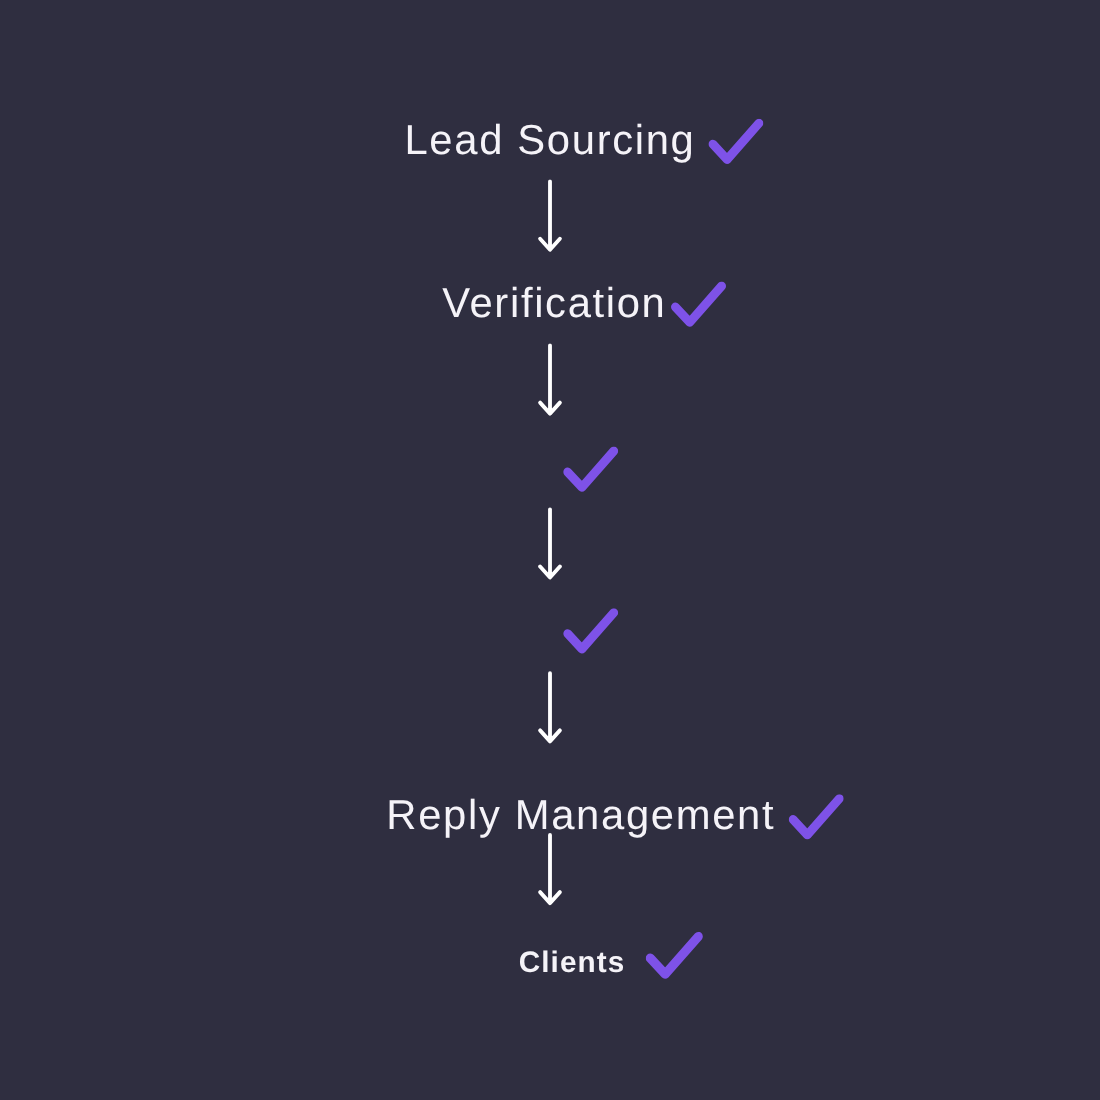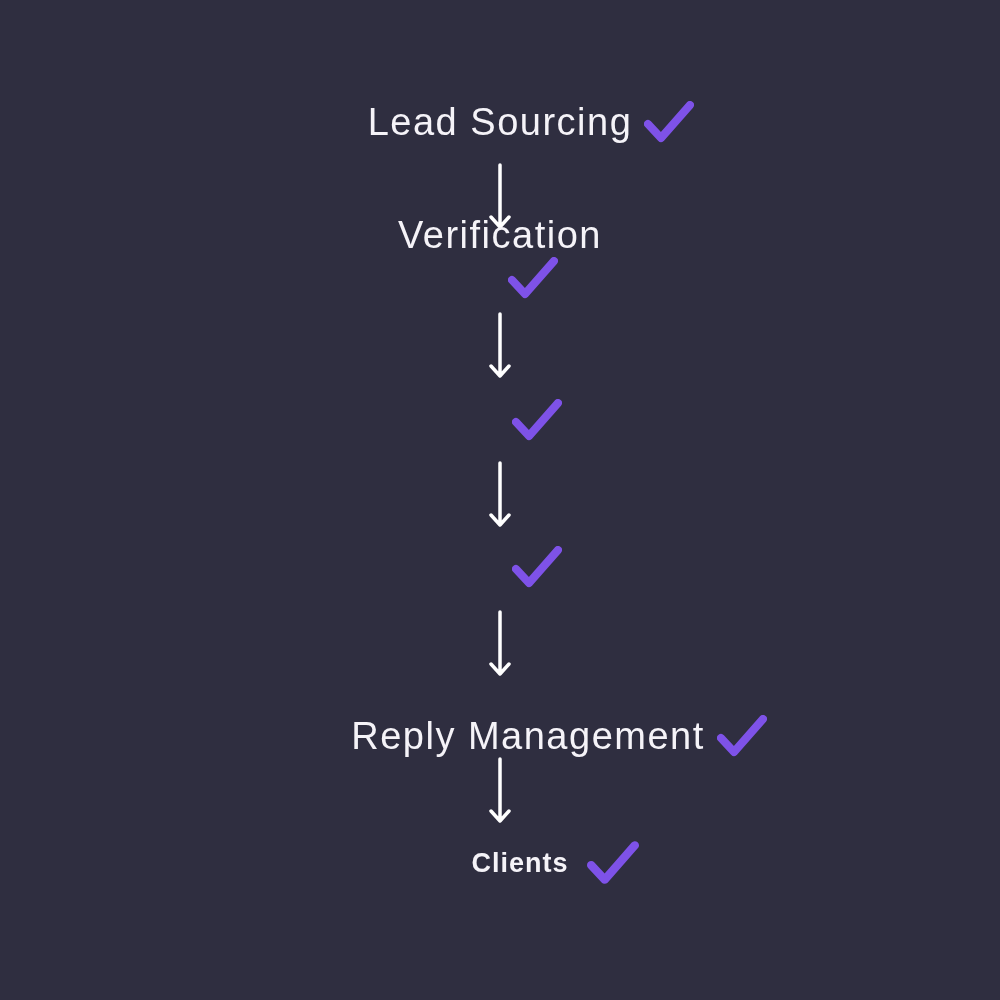--- a/index.html
+++ b/index.html
@@ -15,21 +15,21 @@
     font-family: "Liberation Sans", "DejaVu Sans", sans-serif;
     overflow: hidden;
   }
   .step {
     position: absolute;
     left: 0;
     width: 100%;
     height: 56px;
     display: flex;
     justify-content: center;
-    align-items: center;
+    align-items: flex-end;
     color: #f5f3f8;
     font-size: 38px;
     font-weight: 300;
     letter-spacing: 1.5px;
     white-space: nowrap;
   }
   .step .check {
     margin-left: 12px;
     
     margin-right: -62px;
@@ -56,21 +56,21 @@
     <span>Lead Sourcing</span>
     <svg class="check" width="50" height="42" viewBox="0 0 50 42">
       <polyline points="4,23 17,37 46,4" fill="none" stroke-width="8" stroke-linecap="round" stroke-linejoin="round" stroke="#7e52e8"></polyline>
     </svg>
   </div>
 
   <svg class="arrow" style="top: 163px;" width="28" height="76" viewBox="0 0 28 76">
     <path d="M14 2 V 62 M5 54 L14 64 L23 54" fill="none" stroke-width="3.5" stroke-linecap="round" stroke-linejoin="round" stroke="#ffffff"></path>
   </svg>
 
-  <div class="step" style="top: 228px; flex-direction: column;">
+  <div class="step" style="top: 242px;">
     <span>Verification</span>
     <svg class="check" style="margin-left:4px;" width="50" height="42" viewBox="0 0 50 42">
       <polyline points="4,23 17,37 46,4" fill="none" stroke-width="8" stroke-linecap="round" stroke-linejoin="round" stroke="#7e52e8"></polyline>
     </svg>
   </div>
 
   <svg class="arrow" style="top: 312px;" width="28" height="76" viewBox="0 0 28 76">
     <path d="M14 2 V 62 M5 54 L14 64 L23 54" fill="none" stroke-width="3.5" stroke-linecap="round" stroke-linejoin="round" stroke="#ffffff"></path>
   </svg>
 

